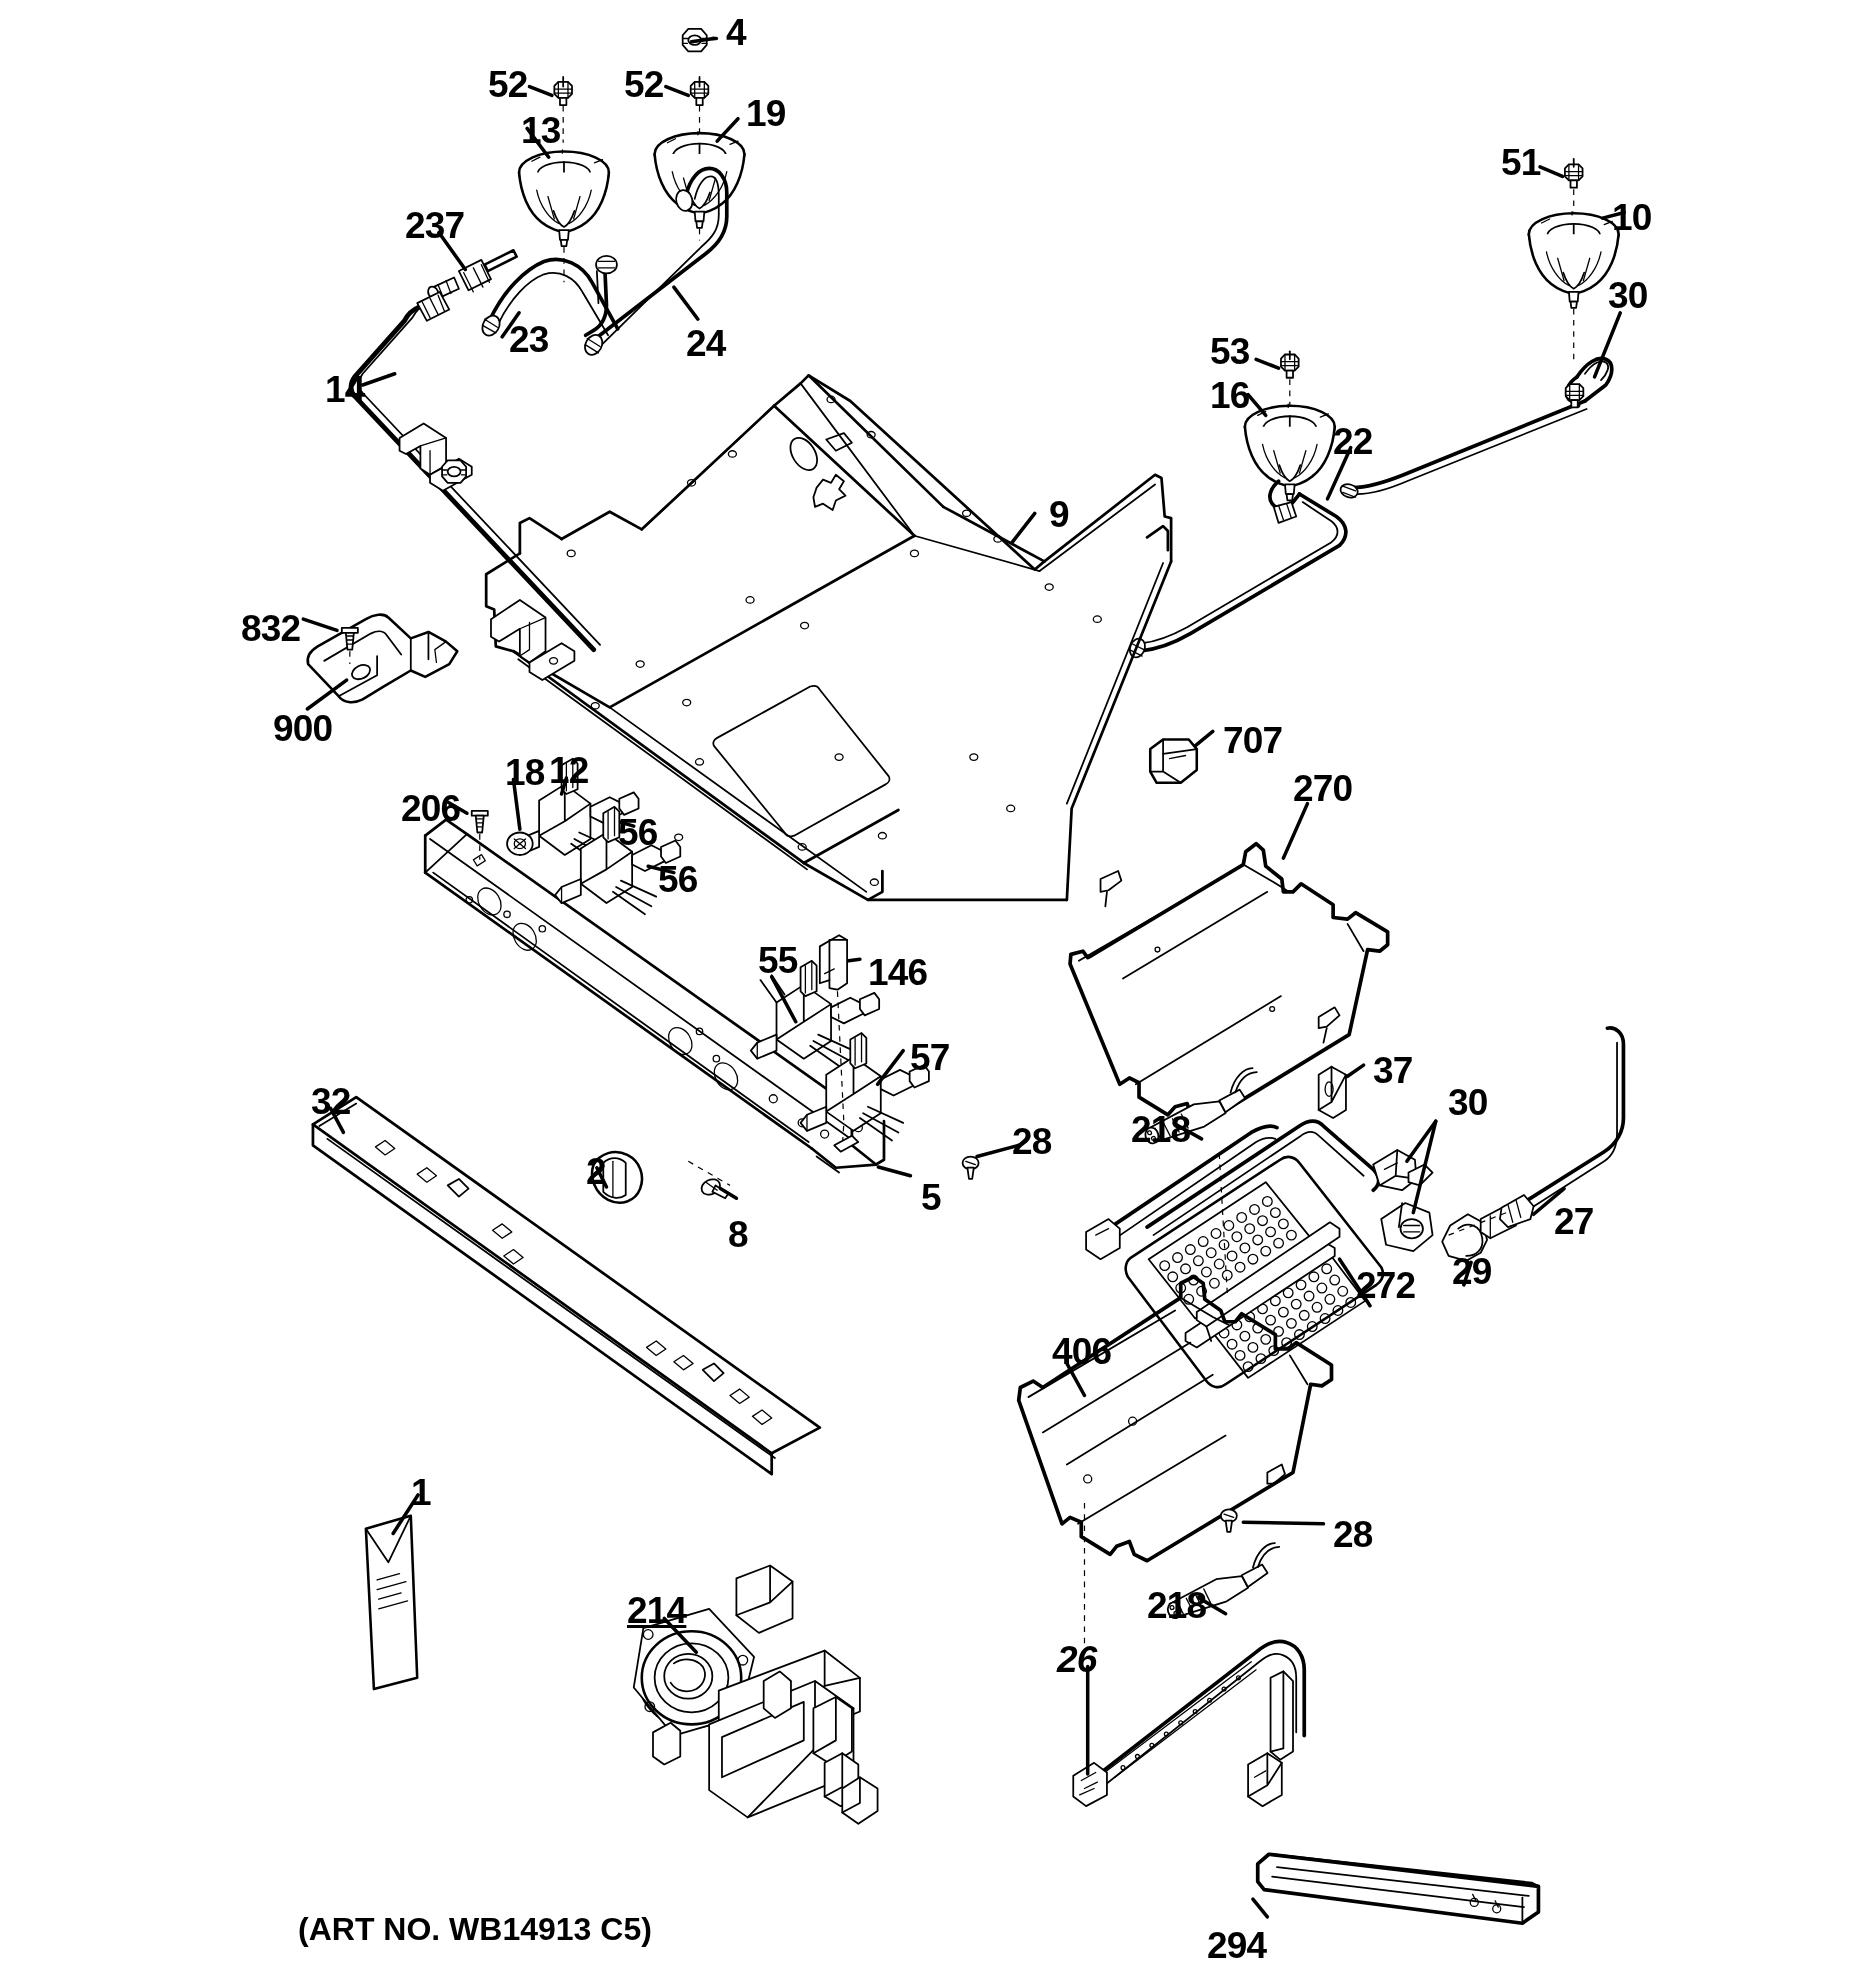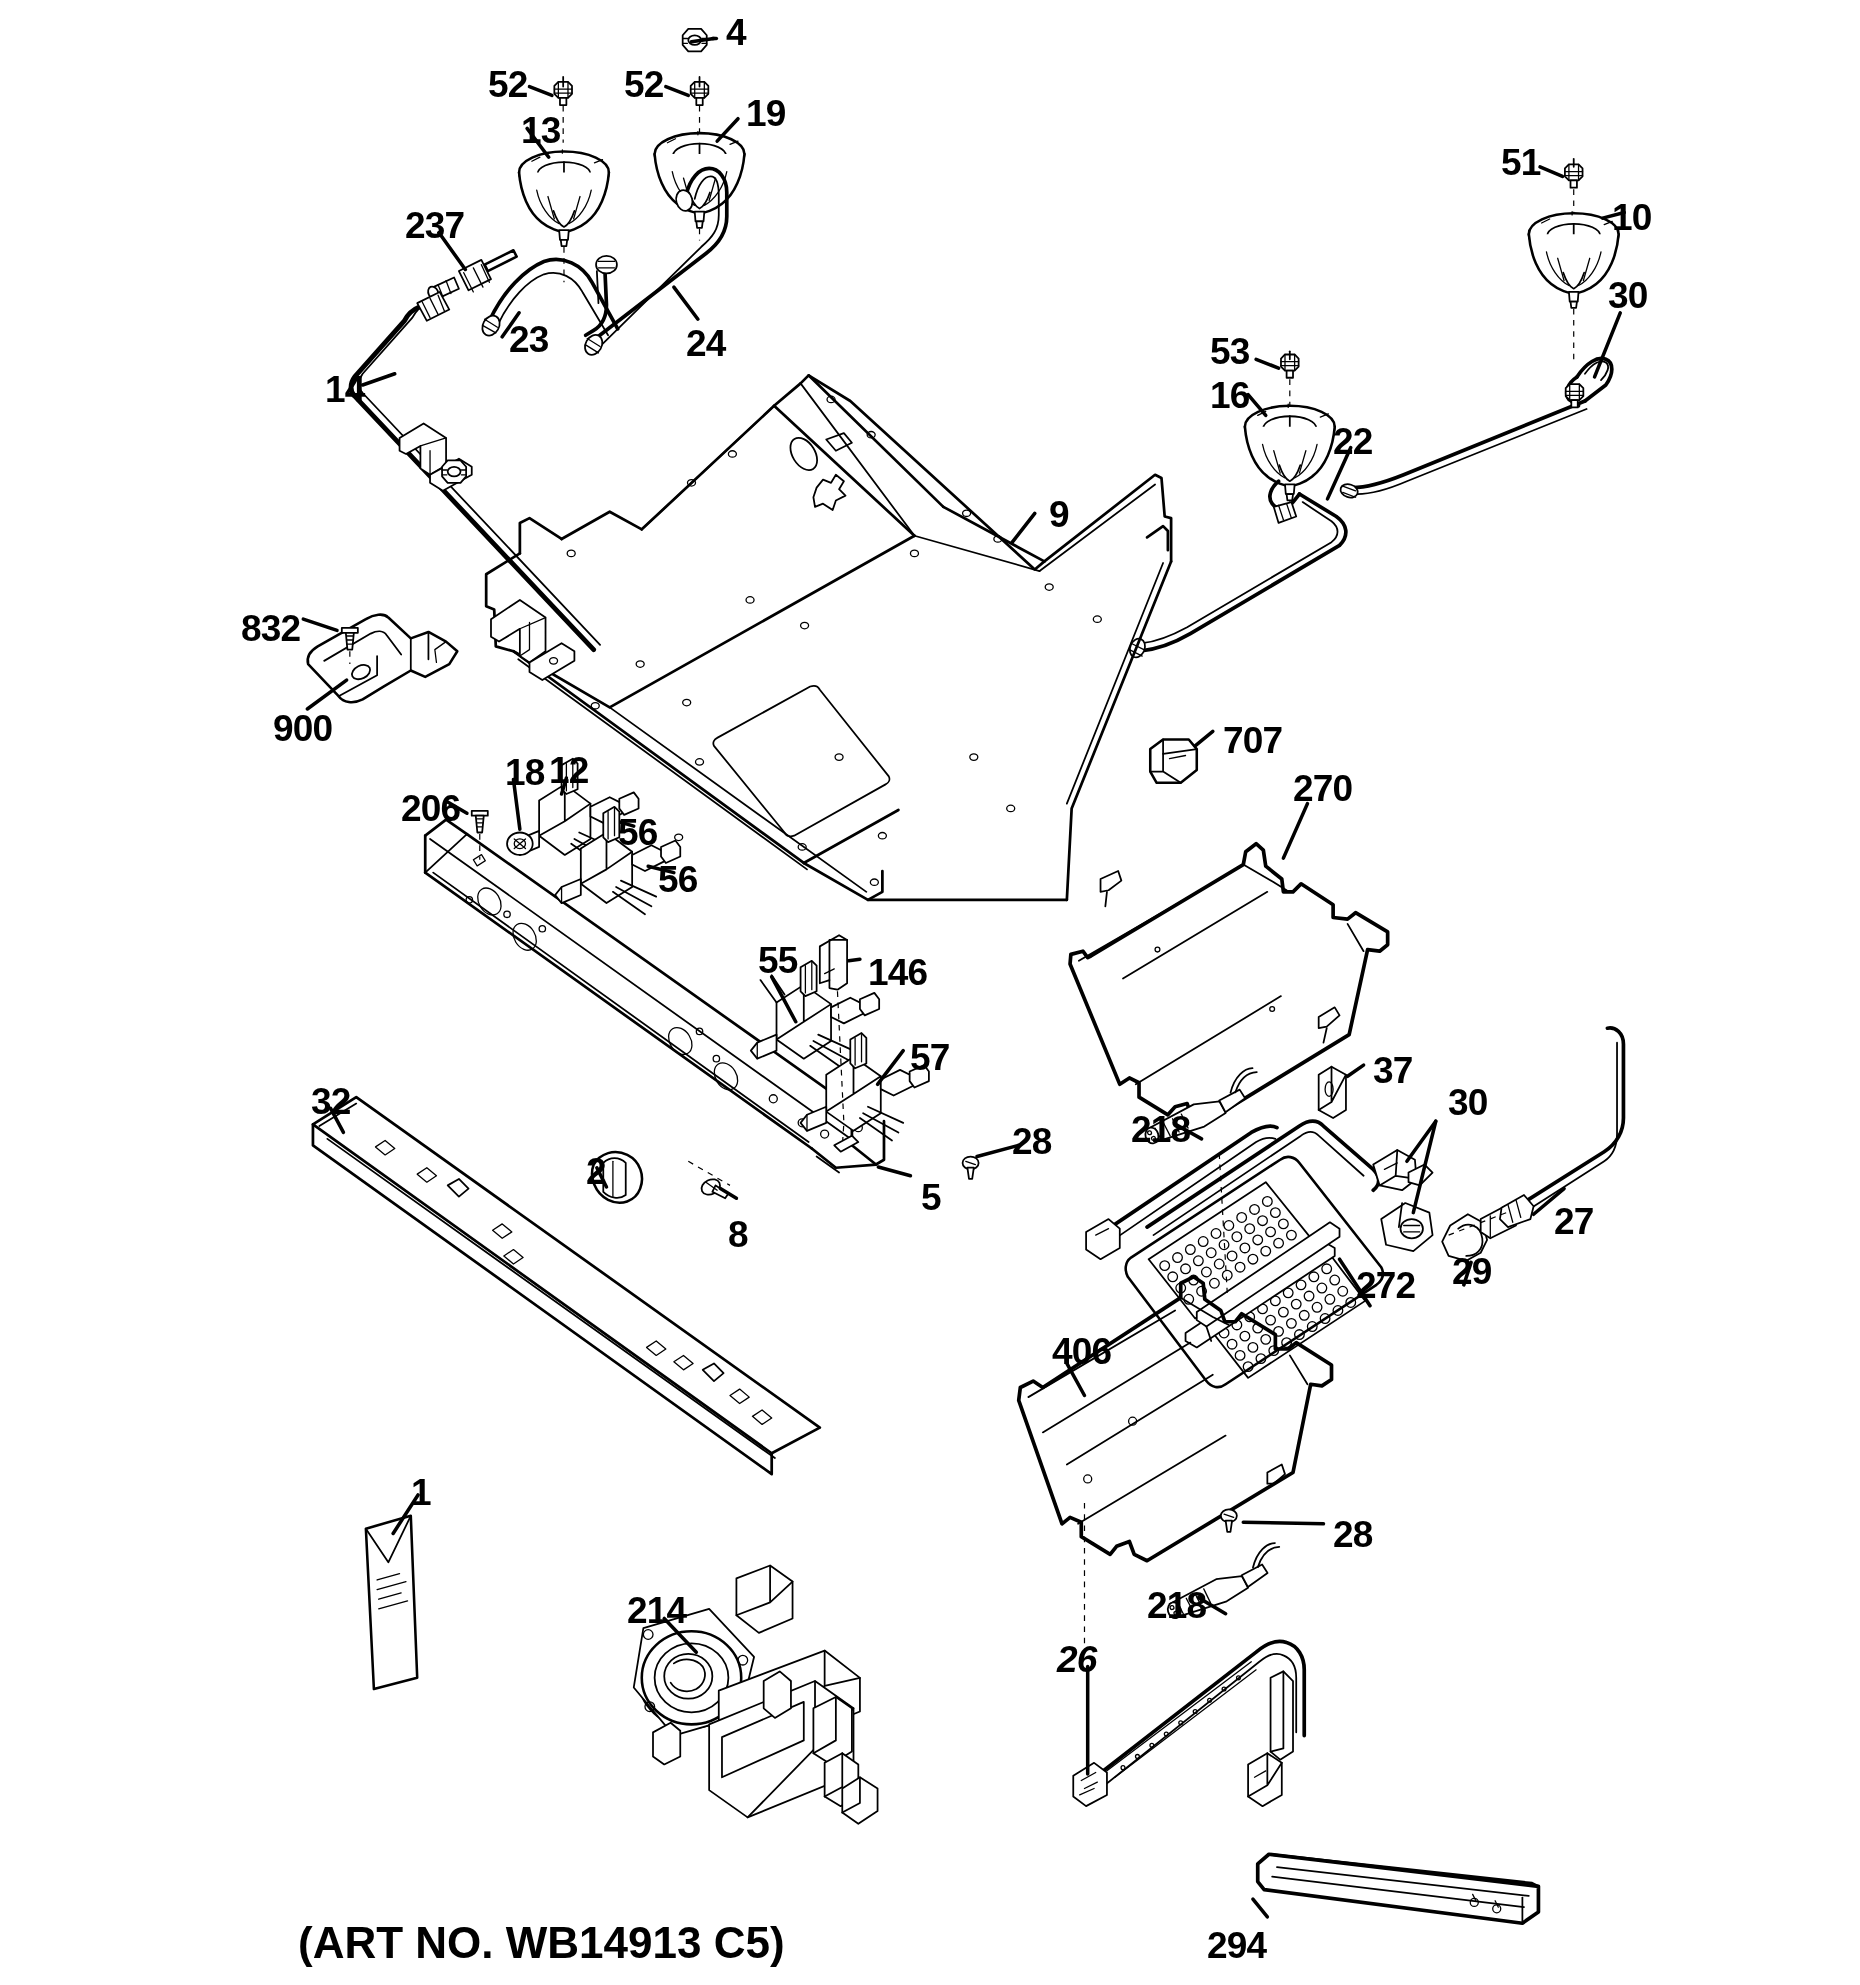--- a/index.html
+++ b/index.html
@@ -31,24 +31,23 @@
     color: #000000;
     white-space: nowrap;
     letter-spacing: -0.8px;
   }
   #artno {
     position: absolute;
     left: 298px;
     top: 1911px;
     font-family: "Liberation Sans", sans-serif;
     font-weight: bold;
-    font-size: 44px;
+    font-size: 32px;
     color: #000000;
     white-space: nowrap;
-    margin-top: 7px;
   }
 </style>
 </head>
 <body>
 
 <div id="sheet">
 
   <svg id="artwork" viewBox="0 0 2320 2475" xmlns="http://www.w3.org/2000/svg">
 
     <defs>
@@ -825,19 +824,19 @@
   <div class="callout" style="left:586px;  top:1153px;">2</div>
   <div class="callout" style="left:728px;  top:1216px;">8</div>
   <div class="callout" style="left:1554px; top:1203px;">27</div>
   <div class="callout" style="left:1452px; top:1253px;">29</div>
   <div class="callout" style="left:1356px; top:1267px;">272</div>
   <div class="callout" style="left:1052px; top:1333px;">406</div>
   <div class="callout" style="left:1333px; top:1516px;">28</div>
   <div class="callout" style="left:1147px; top:1587px;">218</div>
   <div class="callout" style="left:411px;  top:1474px;">1</div>
   <div class="callout" style="left:1057px; top:1641px;font-style:italic;">26</div>
-  <div class="callout" style="left:627px;  top:1592px;">214</div>
+  <div class="callout" style="left:627px;  top:1592px;text-decoration:underline;">214</div>
   <div class="callout" style="left:1207px; top:1927px;">294</div>
 
   <div id="artno">(ART NO. WB14913 C5)</div>
 
 </div>
 
 
 </body></html>

